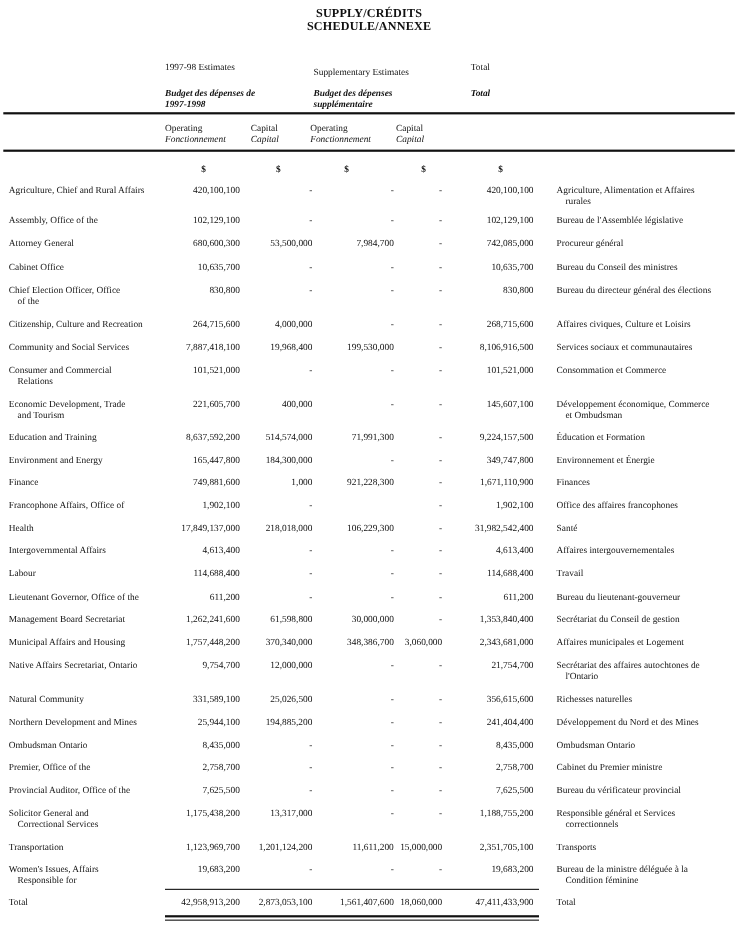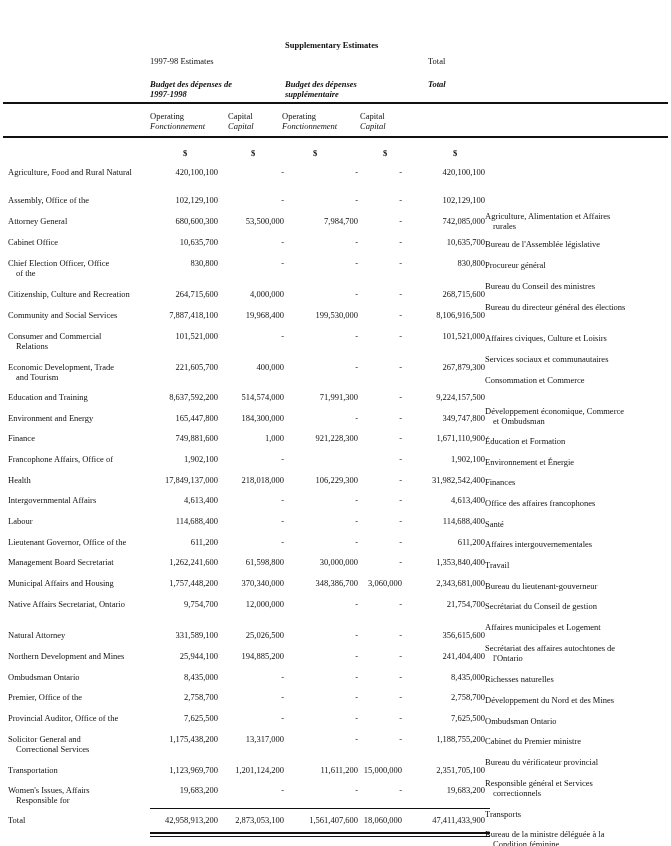--- a/index.html
+++ b/index.html
@@ -20,31 +20,33 @@
   .dollar { position: absolute; top: 148px; width: 20px; text-align: center; font-weight: bold; }
   .row { position: absolute; left: 0; width: 671px; }
   .name { position: absolute; left: 8px; width: 140px; line-height: 10px; }
   .name .cont { display: block; padding-left: 8px; }
   .num { position: absolute; text-align: right; line-height: 10px; white-space: nowrap; }
   .c1 { left: 140px; width: 78px; }
   .c2 { left: 220px; width: 64px; }
   .c3 { left: 288px; width: 70px; }
   .c4 { left: 350px; width: 52px; }
   .c5 { left: 405px; width: 80px; }
-  .fr { position: absolute; left: 485px; width: 165px; line-height: 10px; margin-top: 44px; }
+  .fr { position: absolute; left: 506px; width: 165px; line-height: 10px; }
   .fr .cont { display: block; padding-left: 8px; font-family: Liberation Serif, serif; }
 </style>
 </head>
 <body>
 
 <div class="title">
+  <div>SUPPLY/CRÉDITS</div>
+  <div>SCHEDULE/ANNEXE</div>
 </div>
 
 <div class="hdr" style="left:150px;width:140px;top:56px;">1997-98 Estimates</div>
-<div class="hdr" style="left:285px;width:130px;top:40px;font-weight:bold;">Supplementary Estimates</div>
+<div class="hdr" style="left:285px;width:130px;top:60px;">Supplementary Estimates</div>
 <div class="hdr" style="left:428px;width:50px;top:56px;">Total</div>
 
 <div class="hdr it" style="left:150px;width:140px;top:79px;">
   <div>Budget des dépenses de</div>
   <div>1997-1998</div>
 </div>
 <div class="hdr it" style="left:285px;width:130px;top:79px;">
   <div>Budget des dépenses</div>
   <div>supplémentaire</div>
 </div>
@@ -72,21 +74,21 @@
 <div class="rule thick" style="left:3px;width:665px;top:136px;"></div>
 
 <div class="dollar" style="left:175px;">$</div>
 <div class="dollar" style="left:243px;">$</div>
 <div class="dollar" style="left:305px;">$</div>
 <div class="dollar" style="left:375px;">$</div>
 <div class="dollar" style="left:445px;">$</div>
 
 <div id="rows">
     <div class="row" style="top: 167px;">
-      <div class="name"><span>Agriculture, Food and Rural Natural</span><span class="cont"></span></div>
+      <div class="name"><span>Agriculture, Chief and Rural Affairs</span><span class="cont"></span></div>
       <div class="num c1">420,100,100</div>
       <div class="num c2">-</div>
       <div class="num c3">-</div>
       <div class="num c4">-</div>
       <div class="num c5">420,100,100</div>
       <div class="fr"><span>Agriculture, Alimentation et Affaires</span><span class="cont">rurales</span></div>
     </div>
     <div class="row" style="top: 195px;">
       <div class="name"><span>Assembly, Office of the</span><span class="cont"></span></div>
       <div class="num c1">102,129,100</div>
@@ -149,21 +151,21 @@
       <div class="num c4">-</div>
       <div class="num c5">101,521,000</div>
       <div class="fr"><span>Consommation et Commerce</span><span class="cont"></span></div>
     </div>
     <div class="row" style="top: 362px;">
       <div class="name"><span>Economic Development, Trade</span><span class="cont">and Tourism</span></div>
       <div class="num c1">221,605,700</div>
       <div class="num c2">400,000</div>
       <div class="num c3">-</div>
       <div class="num c4">-</div>
-      <div class="num c5">267,879,300</div>
+      <div class="num c5">145,607,100</div>
       <div class="fr"><span>Développement économique, Commerce</span><span class="cont">et Ombudsman</span></div>
     </div>
     <div class="row" style="top: 392px;">
       <div class="name"><span>Education and Training</span><span class="cont"></span></div>
       <div class="num c1">8,637,592,200</div>
       <div class="num c2">514,574,000</div>
       <div class="num c3">71,991,300</div>
       <div class="num c4">-</div>
       <div class="num c5">9,224,157,500</div>
       <div class="fr"><span>Éducation et Formation</span><span class="cont"></span></div>
@@ -252,21 +254,21 @@
     <div class="row" style="top: 599px;">
       <div class="name"><span>Native Affairs Secretariat, Ontario</span><span class="cont"></span></div>
       <div class="num c1">9,754,700</div>
       <div class="num c2">12,000,000</div>
       <div class="num c3">-</div>
       <div class="num c4">-</div>
       <div class="num c5">21,754,700</div>
       <div class="fr"><span>Secrétariat des affaires autochtones de</span><span class="cont">l'Ontario</span></div>
     </div>
     <div class="row" style="top: 630px;">
-      <div class="name"><span>Natural Attorney</span><span class="cont"></span></div>
+      <div class="name"><span>Natural Community</span><span class="cont"></span></div>
       <div class="num c1">331,589,100</div>
       <div class="num c2">25,026,500</div>
       <div class="num c3">-</div>
       <div class="num c4">-</div>
       <div class="num c5">356,615,600</div>
       <div class="fr"><span>Richesses naturelles</span><span class="cont"></span></div>
     </div>
     <div class="row" style="top: 651px;">
       <div class="name"><span>Northern Development and Mines</span><span class="cont"></span></div>
       <div class="num c1">25,944,100</div>

